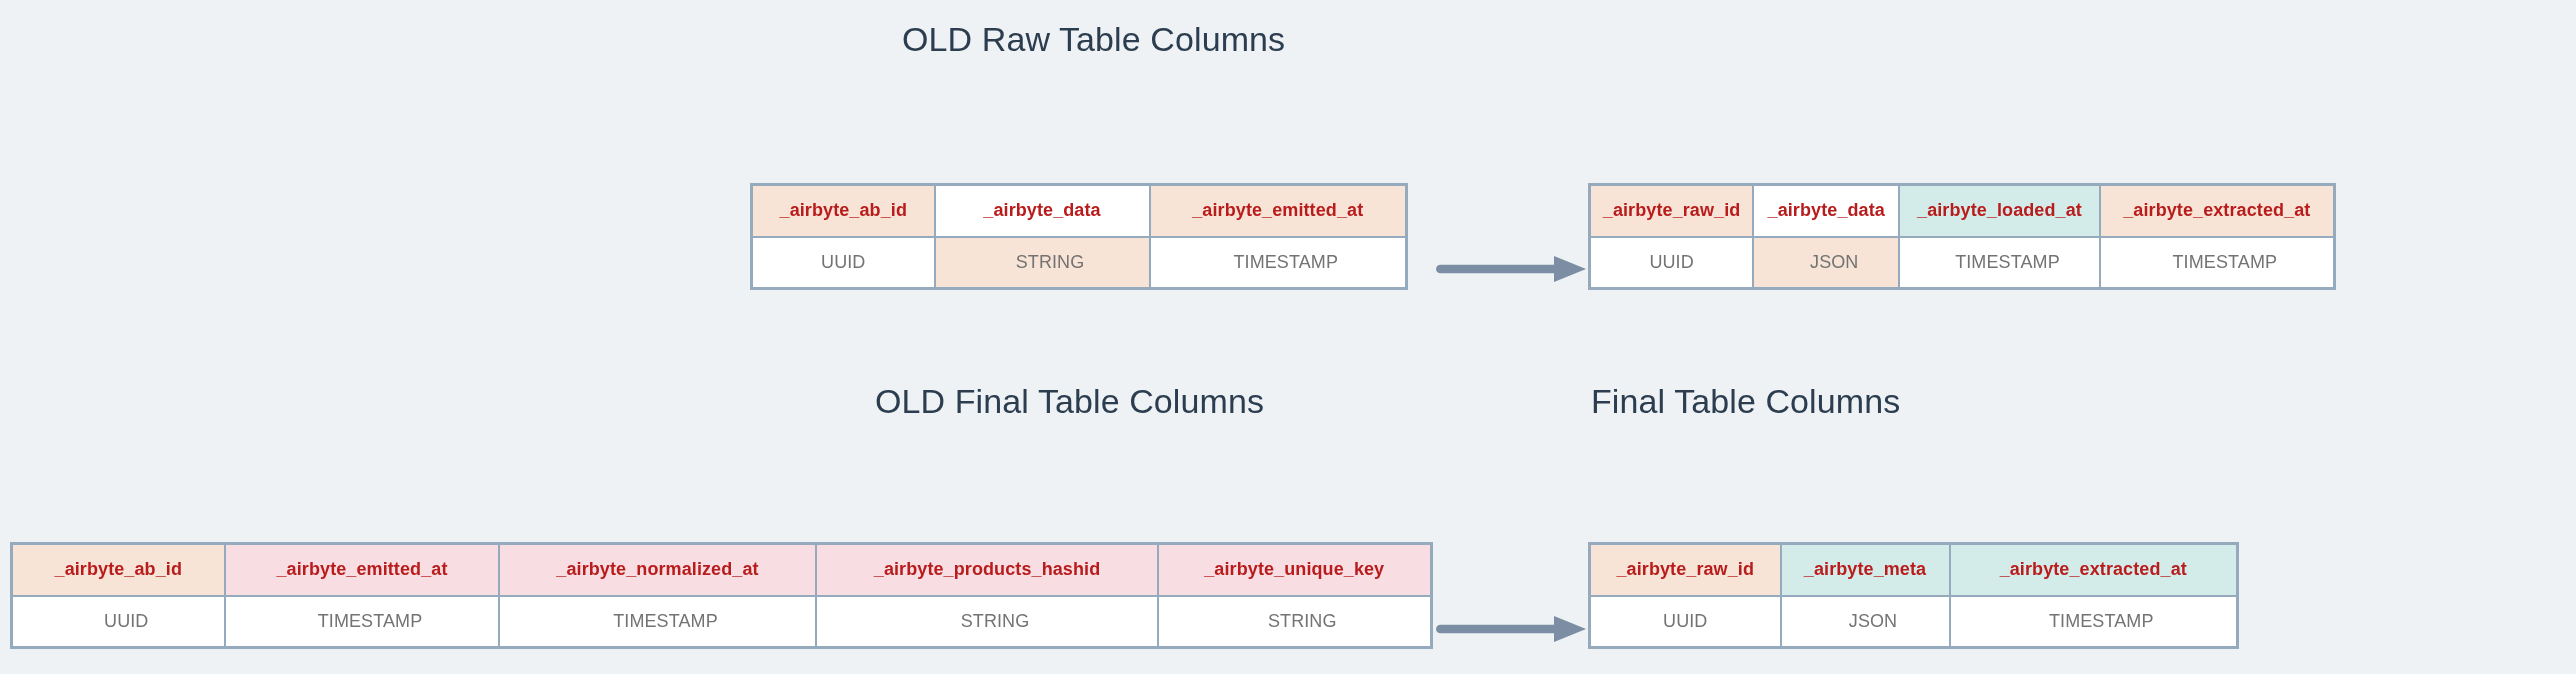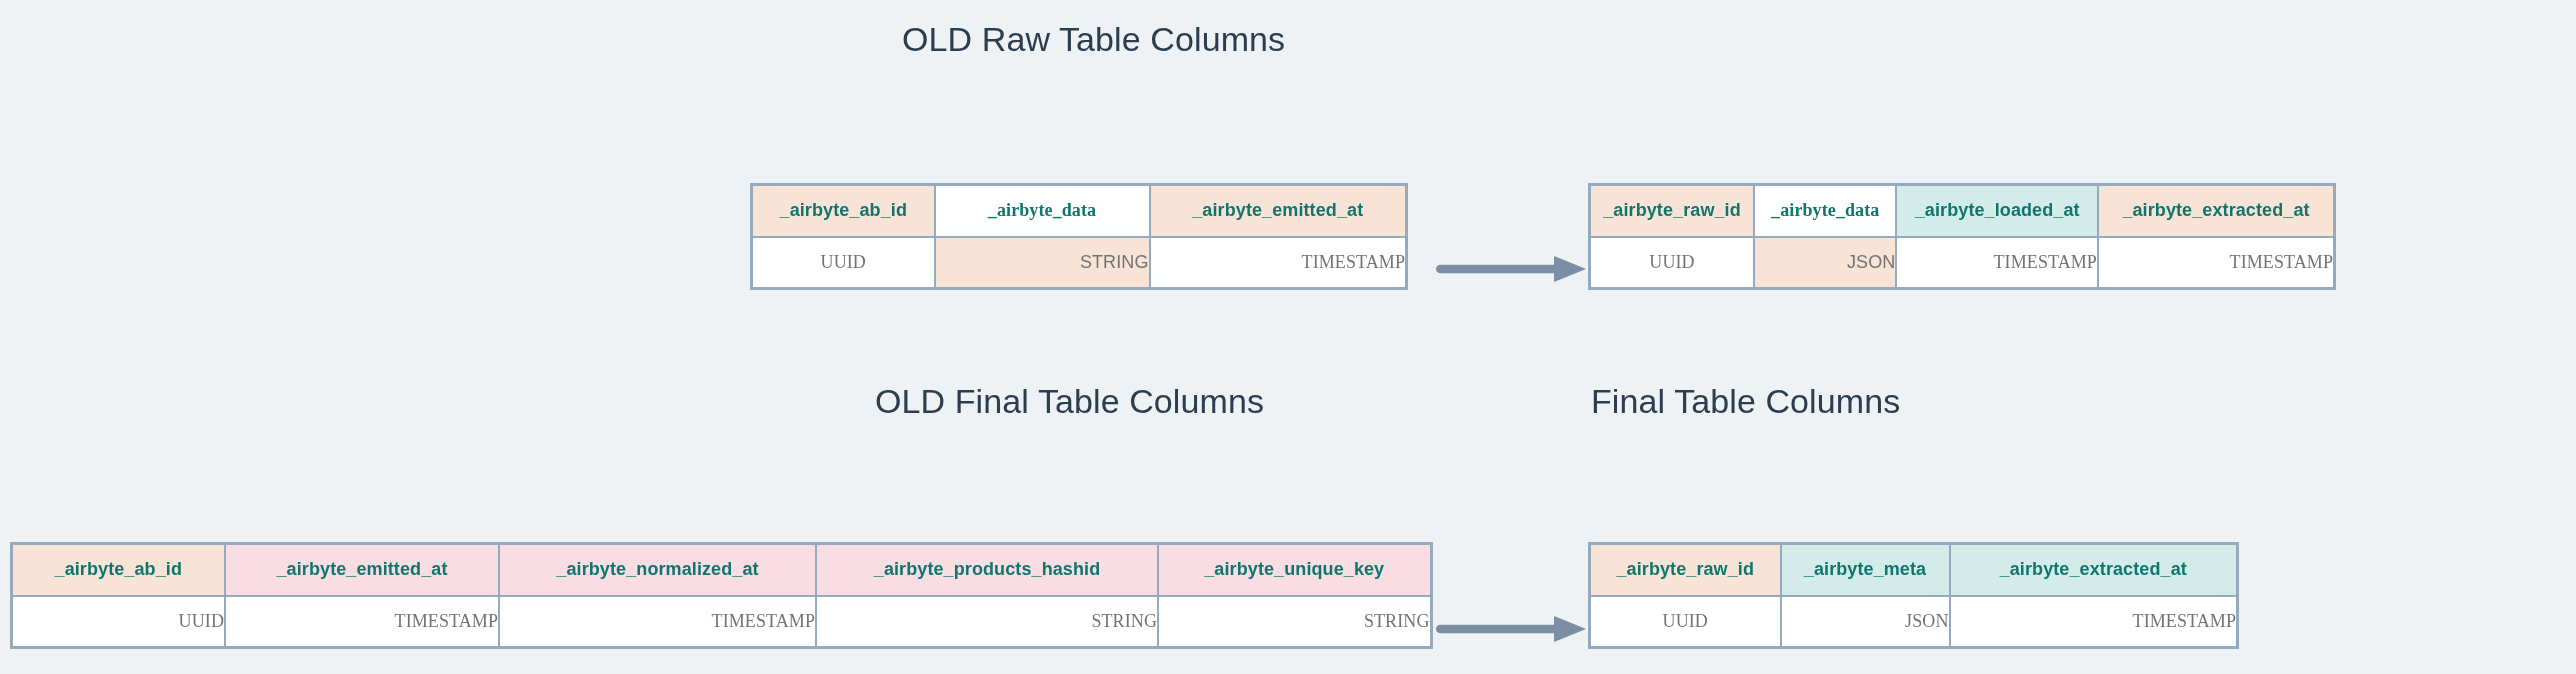--- a/index.html
+++ b/index.html
@@ -47,41 +47,41 @@
   }
   .col-table td {
     border: 2.2px solid #96aabe;
     padding: 0;
     vertical-align: middle;
     box-sizing: border-box;
   }
   .col-table .hdr {
     font-size: 18px;
     font-weight: 700;
-    color: #0f766e;
+    color: #b91c1c;
     text-align: center;
     height: 52px;
     white-space: nowrap;
     letter-spacing: 0.1px;
     margin-top: 8px;
   }
   .col-table .cell {
     font-size: 18px;
     font-weight: 400;
     color: #737373;
     height: 52px;
     white-space: nowrap;
     letter-spacing: 0.1px;
   }
   .cell.center { text-align: center; }
-  .cell.left   { text-align: right; padding-left: 16px; }
+  .cell.left   { text-align: center; padding-left: 16px; }
 
   
   .fill-peach { background: #f8e4d6; }
-  .fill-white { background: #ffffff; font-family: Liberation Serif, serif; }
+  .fill-white { background: #ffffff; }
   .fill-teal  { background: #d4ece9; }
   .fill-pink  { background: #f8dde2; }
 
   
   #table-old-raw   { left: 750px; top: 183px; }
   #table-new-raw   { left: 1588px; top: 183px; }
   #table-old-final { left: 9.5px;   top: 542px; }
   #table-new-final { left: 1588px; top: 542px; }
 
   

